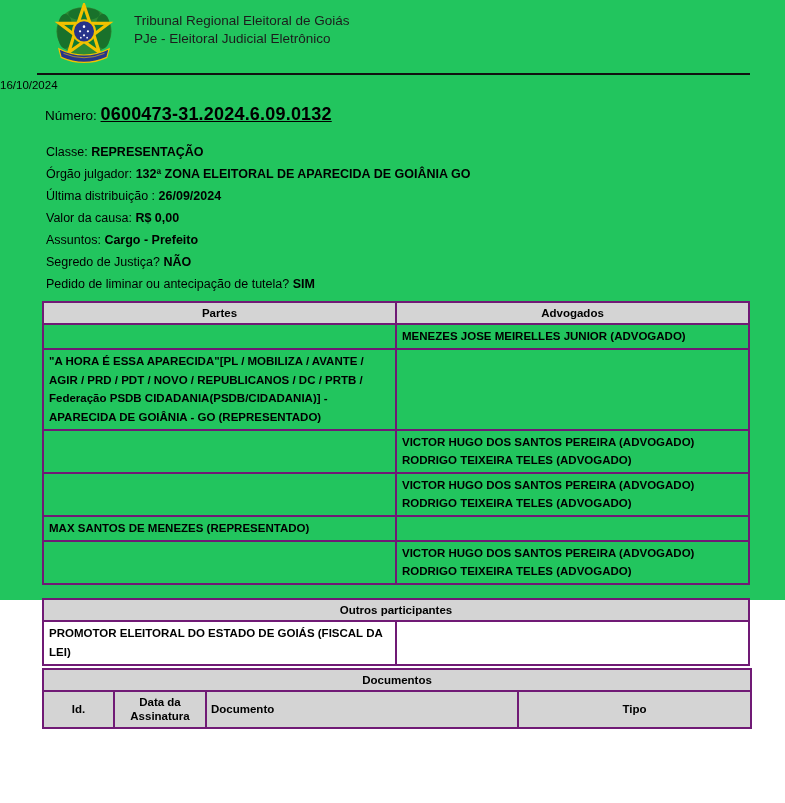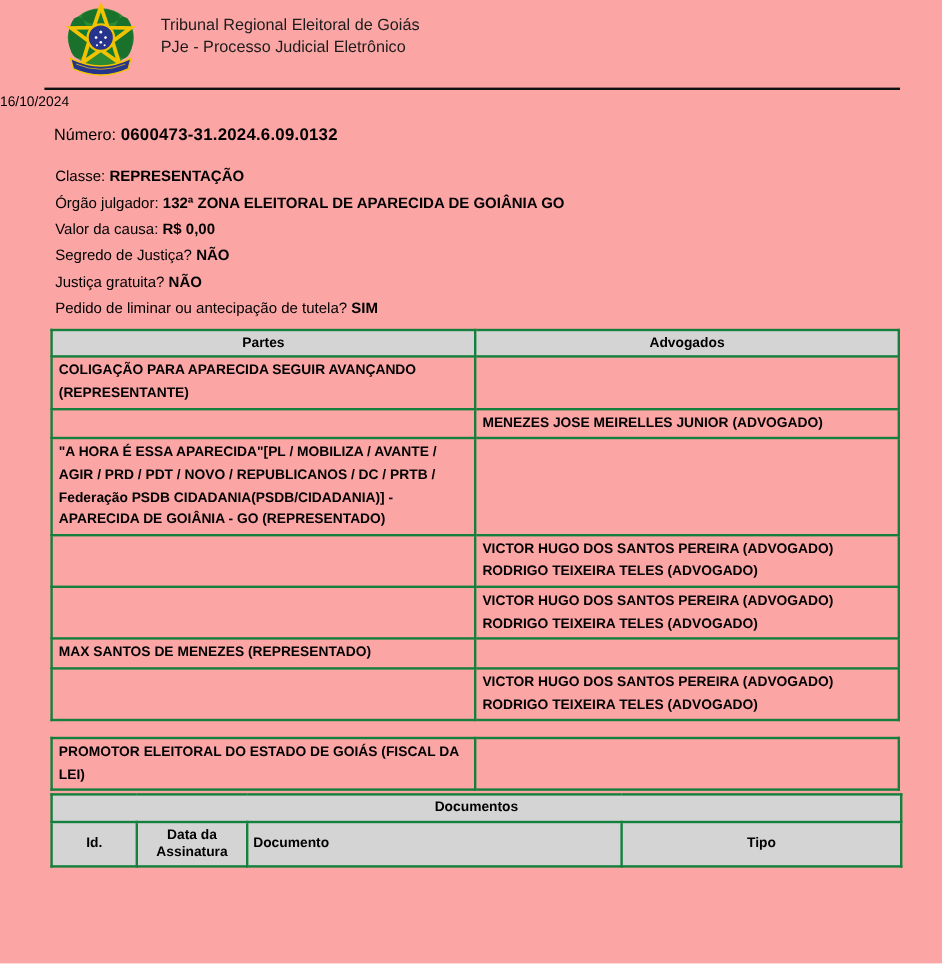--- a/index.html
+++ b/index.html
@@ -3,41 +3,41 @@
 <meta charset="utf-8">
 <style>
   * { box-sizing: border-box; }
   html, body { margin: 0; padding: 0; background: #fff; }
   body {
     width: 785px; height: 803px;
     font-family: "Liberation Sans", sans-serif;
     color: #000;
     overflow: hidden;
   }
-  .page { position: relative; width: 785px; height: 803px; background: #fca5a5; }
+  .page { position: relative; width: 785px; height: 600px; background: #22c55e; }
 
   
   .hdr { display: flex; align-items: flex-start; padding: 3px 0 0 44px; height: 68px; }
   .hdr .logo { width: 80px; height: 63px; flex: 0 0 auto; }
   .hdr .org { margin: 9px 0 0 10px; font-size: 13.5px; line-height: 1.32; color: #1c1c1c; }
 
   .rule { margin: 5px 0 0 37px; width: 713px; height: 0; border-top: 2px solid #111; }
 
   .date-row { width: 749px; text-align: left; font-size: 11.5px; margin-top: 4px; color: #000; }
 
   .numero-line { margin: 13px 0 0 45px; font-size: 13.5px; }
-  .numero-line .num { font-weight: bold; font-size: 14px; letter-spacing: .2px; }
+  .numero-line .num { font-weight: bold; font-size: 18px; letter-spacing: .2px; text-decoration: underline; }
 
   .fields { margin: 20px 0 0 46px; font-size: 12.5px; }
   .field { margin-bottom: 8px; line-height: 14px; }
   .field .val { font-weight: bold; text-align: center; }
 
   
   table.doc { border-collapse: collapse; width: 708px; margin-left: 42px; table-layout: fixed; }
-  table.doc th, table.doc td { border: 2px solid #15803d; vertical-align: top; }
+  table.doc th, table.doc td { border: 2px solid #701a75; vertical-align: top; }
   table.doc th {
     background: #d4d4d4; font-weight: bold; text-align: center;
     font-size: 11.5px; padding: 3px 4px; vertical-align: middle; line-height: 1.25;
   }
   table.doc td { font-size: 11.5px; padding: 2px 5px; line-height: 1.62; }
   table.partes td, table.outros td { font-weight: bold; }
   .mt-partes { margin-top: 10px; }
   .mt-outros { margin-top: 13px; }
   .mt-docs   { margin-top: 2px; }
   th.title-row { padding: 2px 4px; }
@@ -61,21 +61,21 @@
         <circle cx="55" cy="36" r="1.4" fill="#fff"></circle>
         <circle cx="50" cy="41" r="1.4" fill="#fff"></circle>
         <circle cx="46" cy="44" r="1.1" fill="#fff"></circle>
         <circle cx="54" cy="44" r="1.1" fill="#fff"></circle>
         <path d="M18 58 Q50 74 82 58 L79 69 Q50 82 21 69 Z" fill="#27348b" stroke="#f2c200" stroke-width="1.5"></path>
         <path d="M24 64 Q50 75 76 64" fill="none" stroke="#f2c200" stroke-width="1" opacity=".8"></path>
       </svg>
     </div>
     <div class="org">
       <div>Tribunal Regional Eleitoral de Goiás</div>
-      <div>PJe - Processo Judicial Eletrônico</div>
+      <div>PJe - Eleitoral Judicial Eletrônico</div>
     </div>
   </div>
 
   <div class="rule"></div>
 
   <div class="date-row">16/10/2024</div>
 
   <div class="numero-line">
     <span>Número:</span>
     <span class="num">0600473-31.2024.6.09.0132</span>
@@ -84,52 +84,52 @@
   <div class="fields">
     <div class="field">
       <span>Classe:</span>
       <span class="val">REPRESENTAÇÃO</span>
     </div>
     <div class="field">
       <span>Órgão julgador:</span>
       <span class="val">132ª ZONA ELEITORAL DE APARECIDA DE GOIÂNIA GO</span>
     </div>
     <div class="field">
+      <span>Última distribuição :</span>
+      <span class="val">26/09/2024</span>
+    </div>
+    <div class="field">
       <span>Valor da causa:</span>
       <span class="val">R$ 0,00</span>
     </div>
     <div class="field">
+      <span>Assuntos:</span>
+      <span class="val">Cargo - Prefeito</span>
+    </div>
+    <div class="field">
       <span>Segredo de Justiça?</span>
-      <span class="val">NÃO</span>
-    </div>
-    <div class="field">
-      <span>Justiça gratuita?</span>
       <span class="val">NÃO</span>
     </div>
     <div class="field">
       <span>Pedido de liminar ou antecipação de tutela?</span>
       <span class="val">SIM</span>
     </div>
   </div>
 
   <table class="doc partes mt-partes">
     <colgroup>
         <col style="width:50%">
         <col style="width:50%">
       </colgroup>
     <tbody>
         <tr>
       <th>Partes</th>
       <th>Advogados</th>
     </tr>
     <tr>
-      <td>COLIGAÇÃO PARA APARECIDA SEGUIR AVANÇANDO (REPRESENTANTE)</td>
-      <td></td>
-    </tr>
-    <tr>
       <td></td>
       <td>
         <div>MENEZES JOSE MEIRELLES JUNIOR (ADVOGADO)</div>
       </td>
     </tr>
     <tr>
       <td>"A HORA É ESSA APARECIDA"[PL / MOBILIZA / AVANTE / AGIR / PRD / PDT / NOVO / REPUBLICANOS / DC / PRTB / Federação PSDB CIDADANIA(PSDB/CIDADANIA)] - APARECIDA DE GOIÂNIA - GO (REPRESENTADO)</td>
       <td></td>
     </tr>
     <tr>
@@ -159,20 +159,23 @@
     </tr>
   </tbody>
     </table>
 
   <table class="doc outros mt-outros">
     <colgroup>
         <col style="width:50%">
         <col style="width:50%">
       </colgroup>
     <tbody>
+        <tr>
+      <th class="title-row" colspan="2">Outros participantes</th>
+    </tr>
     <tr>
       <td>PROMOTOR ELEITORAL DO ESTADO DE GOIÁS (FISCAL DA LEI)</td>
       <td></td>
     </tr>
   </tbody>
     </table>
 
   <table class="doc docs mt-docs">
     <colgroup>
       <col style="width:71px">

